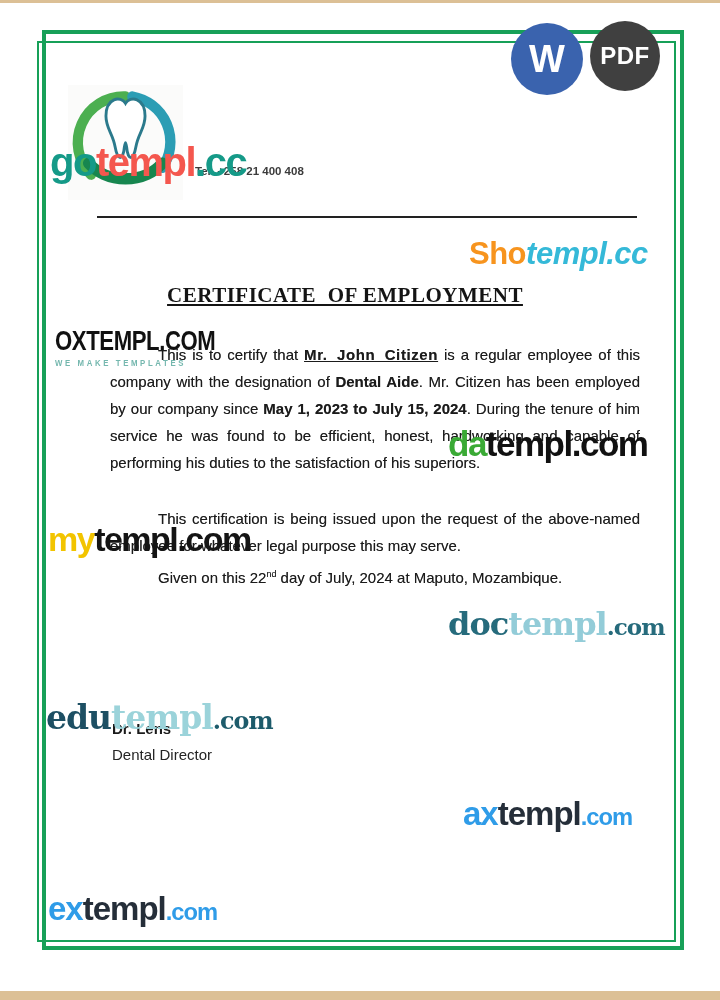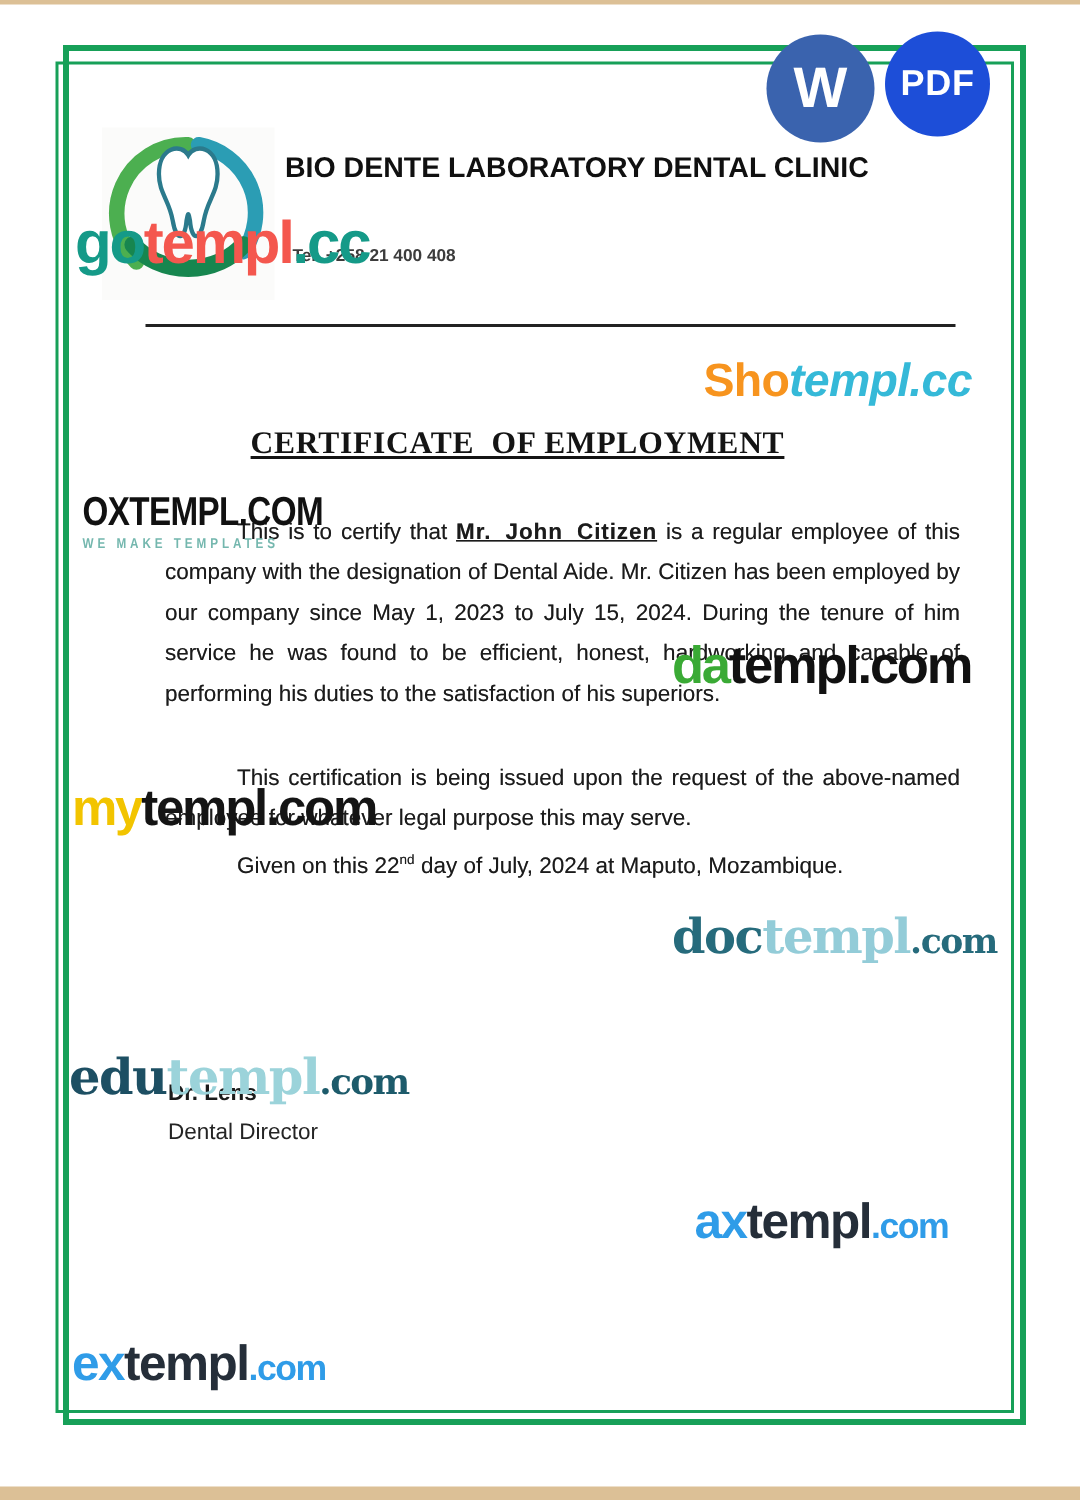--- a/index.html
+++ b/index.html
@@ -39,21 +39,21 @@
 
   
   .body-par { position:absolute; left:110px; width:530px; font-size:15px;
               line-height:27px; color:#1b1b1b; text-align:justify; text-indent:48px;
               text-shadow:0 0 0.4px rgba(0,0,0,.5); z-index:2; }
   .p1 { top:341px; }
   .p2 { top:505px; }
   .p3 { top:564px; text-align:left; }
   .emp-name { font-weight:bold; text-decoration:underline; letter-spacing:0.6px;
               word-spacing:3px; }
-  .b { font-weight:normal; }
+  .b { font-weight:bold; }
   sup { font-size:9px; vertical-align:super; line-height:0; }
 
   .sig-name { position:absolute; left:112px; top:720px; font-size:15px; font-weight:bold;
               color:#1b1b1b; z-index:2; }
   .sig-title { position:absolute; left:112px; top:746px; font-size:15px; color:#242424;
                z-index:2; }
 
   
   .badge { position:absolute; border-radius:50%; display:flex; align-items:center;
            justify-content:center; color:#fff; font-weight:bold; z-index:8; }
@@ -99,27 +99,26 @@
 
   <div class="logo-box">
     <svg width="115" height="115" viewBox="0 0 100 100">
       <path d="M20,78 A40,40 0 0 1 50,10" fill="none" stroke="#4caf50" stroke-width="9" stroke-linecap="round"></path>
       <path d="M82,72 A40,40 0 0 0 56,10" fill="none" stroke="#2b9db4" stroke-width="9" stroke-linecap="round"></path>
       <path d="M18,68 A40,34 0 0 0 82,68" fill="none" stroke="#17864f" stroke-width="10" stroke-linecap="round"></path>
       <path d="M33,27 C33,11 46,9 50,16 C54,9 67,11 67,27 C67,38 61,42 59,54 C57,66 52,66 51,54 C50,49 50,49 49,54 C48,66 43,66 41,54 C39,42 33,38 33,27 Z" fill="#ffffff" stroke="#2b7a8c" stroke-width="2.5"></path>
     </svg>
   </div>
 
-  <div class="clinic-name">BIO DENTE LABORATORY DENTAL CLINIC</div>
   <div class="clinic-phone">Tel. +258 21 400 408</div>
 
   <div class="divider"></div>
 
   <div class="badge badge-word" style="background-color: rgb(58, 99, 174);">W</div>
-  <div class="badge badge-pdf" style="background-color: #1d4ed8;">PDF</div>
+  <div class="badge badge-pdf" style="background-color: #404040;">PDF</div>
 
   <div class="doc-title">CERTIFICATE  OF EMPLOYMENT</div>
 
   <p class="body-par p1"><span>This is to certify that </span><span class="emp-name">Mr. John Citizen</span><span> is a regular employee of this company with the designation of </span><span class="b">Dental Aide</span><span>. Mr. Citizen has been employed by our company since </span><span class="b">May 1, 2023 to July 15, 2024</span><span>. During the tenure of him service he was found to be efficient, honest, hardworking and capable of performing his duties to the satisfaction of his superiors.</span></p>
 
   <p class="body-par p2">This certification is being issued upon the request of the above-named employee for whatever legal purpose this may serve.</p>
 
   <p class="body-par p3"><span>Given on this 22</span><sup>nd</sup><span> day of July, 2024 at Maputo, Mozambique.</span></p>
 
   <div class="sig-name">Dr. Lens</div>

